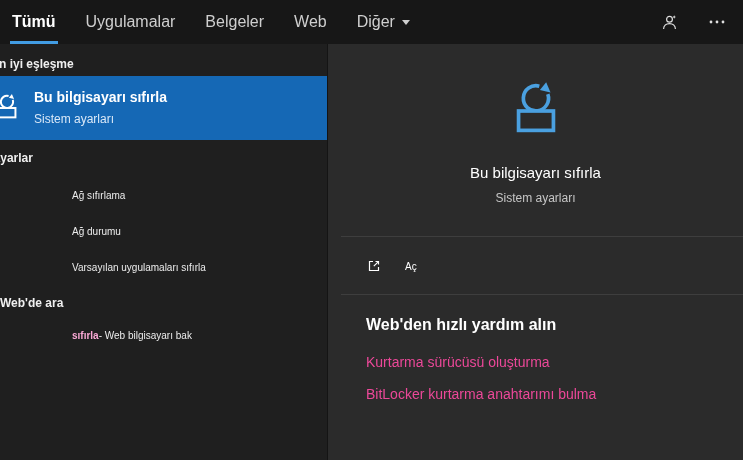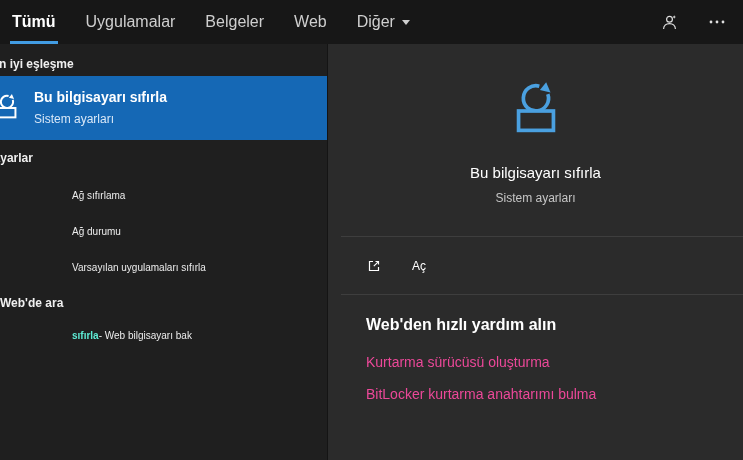--- a/index.html
+++ b/index.html
@@ -31,31 +31,31 @@
   .bm-icon { position:absolute; left:-8px; top:17px; }
   .bm-title { position:absolute; left:34px; top:13px; font-size:14px; font-weight:700; color:#ffffff; white-space:nowrap; }
   .bm-sub { position:absolute; left:34px; top:36px; font-size:12px; color:#d9e8f8; white-space:nowrap; }
 
   .result-row { position:absolute; left:0; width:100%; height:36px; display:flex; align-items:center; padding-left:36px; font-size:10px; color:#ececec; cursor:pointer; white-space:nowrap;margin-left:36px; }
   #row-net-reset   { top:133px; }
   #row-net-status  { top:169px; }
   #row-default-apps{ top:205px; }
   #row-web-search  { top:273px; }
   .chevron { position:absolute; right:18px; top:50%; width:8px; height:8px; border-top:1.6px solid #cfcfcf; border-right:1.6px solid #cfcfcf; transform:translateY(-50%) rotate(45deg); }
-  .q-bold { font-weight:700; color:#5eead4; }
+  .q-bold { font-weight:700; color:#f9a8d4; }
 
   
   .preview { position:absolute; left:327px; top:44px; right:0; bottom:0; background:#2b2b2b; border-left:1px solid #141414; }
   .pv-icon { position:absolute; top:36px; left:50%; transform:translateX(-50%); }
   .pv-title { position:absolute; top:120px; width:100%; text-align:center; font-size:15px; color:#ffffff; }
   .pv-sub { position:absolute; top:147px; width:100%; text-align:center; font-size:12px; color:#c6c6c6; }
   .divider { position:absolute; left:13px; right:0; height:1px; background:#3e3e3e; }
   #div1 { top:192px; }
   #div2 { top:250px; }
-  .open-row { position:absolute; top:200px; left:0; right:0; height:44px; display:flex; align-items:center; padding-left:38px; gap:30px; color:#ffffff; font-size:12px; cursor:pointer; }
+  .open-row { position:absolute; top:200px; left:0; right:0; height:44px; display:flex; align-items:center; padding-left:38px; gap:23px; color:#ffffff; font-size:10px; cursor:pointer; }
   .pv-help-header { position:absolute; top:272px; left:38px; font-size:16px; font-weight:700; color:#ffffff; white-space:nowrap; }
   .pv-link { position:absolute; left:38px; font-size:14px; color:#ec4899; cursor:pointer; white-space:nowrap; }
   #link1 { top:310px; }
   #link2 { top:342px; }
 </style>
 </head>
 <body>
 
 <div class="topbar">
   <div class="tabs">

